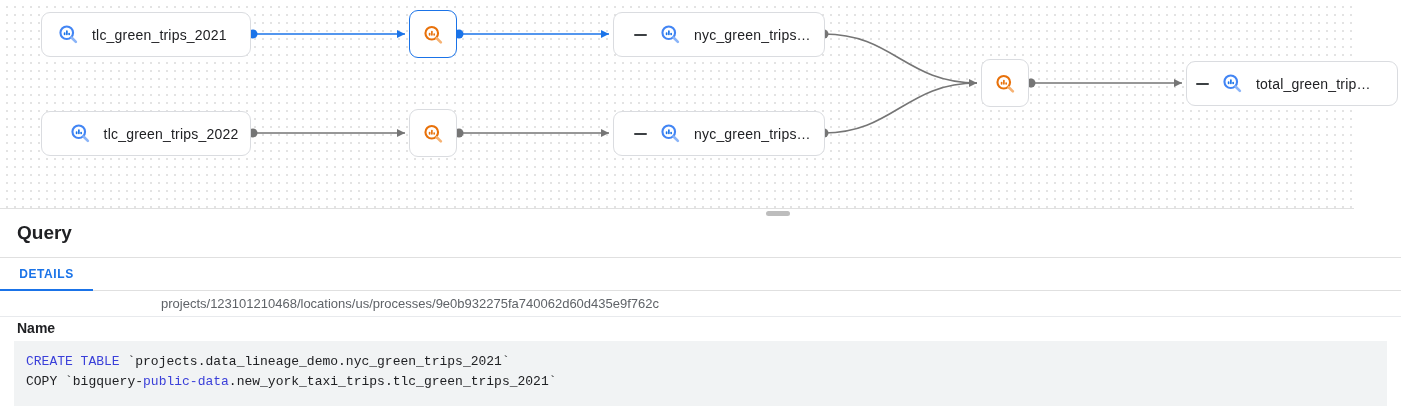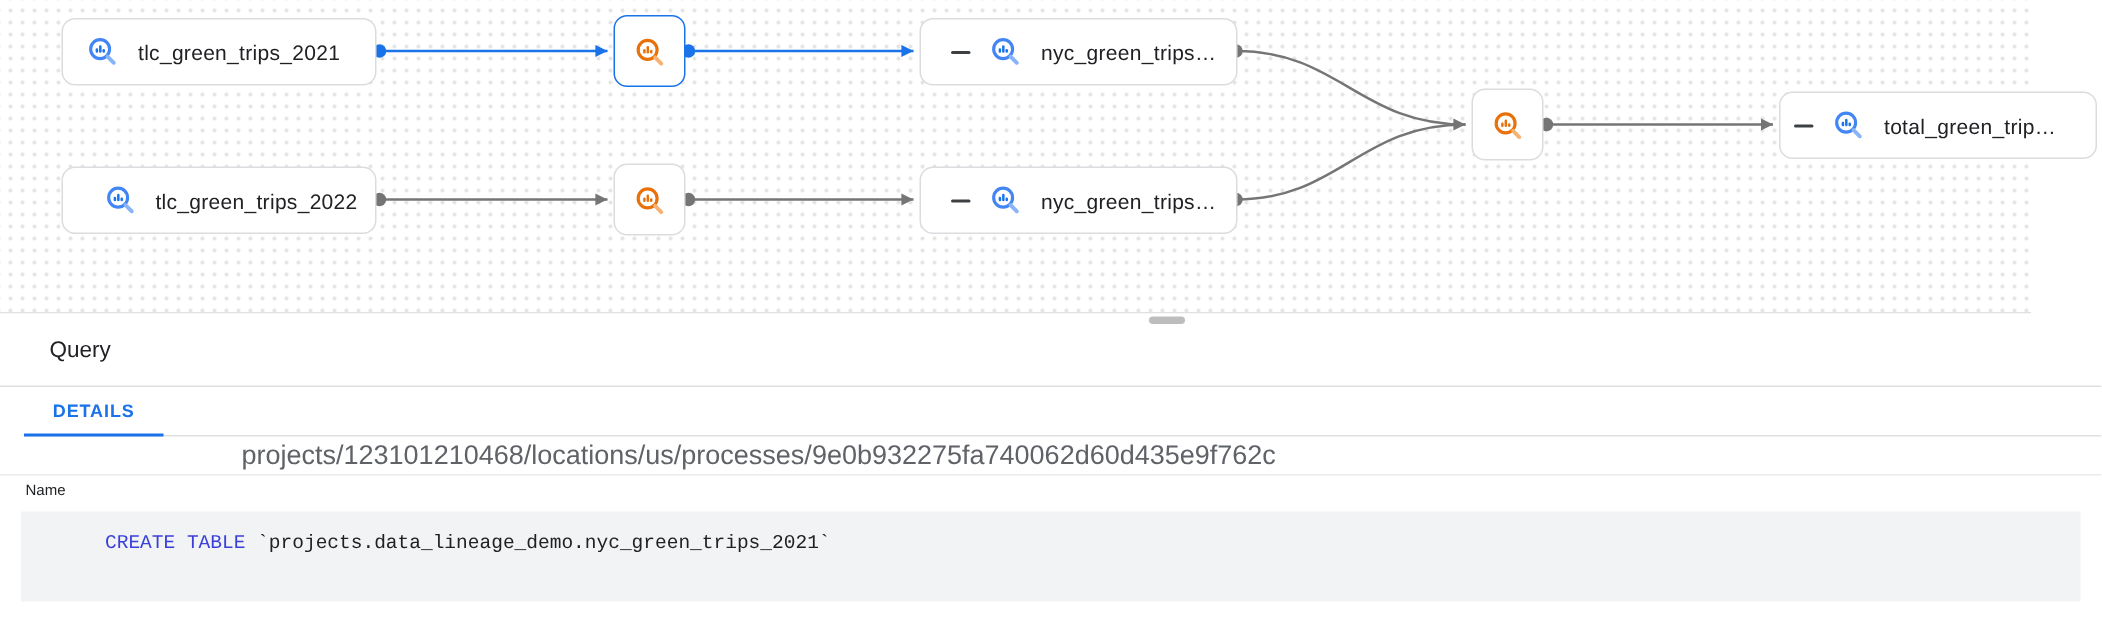--- a/index.html
+++ b/index.html
@@ -33,42 +33,42 @@
   .minus::before { content:""; display:block; width:13px; height:2px; background:#3c4043; border-radius:1px; }
   .bq-icon { width:21px; height:21px; flex:none; display:flex; }
 
   
   .panel { position:relative; width:1401px; background:#fff; }
   .drag-handle {
     position:absolute; left:766px; top:2px; width:24px; height:5px;
     background:#bdbdbd; border-radius:2.5px; cursor:row-resize;
   }
   .panel-header { height:49px; border-bottom:1px solid #e0e0e0; display:flex; align-items:center; padding:0 17px; }
-  .panel-title { font-size:15px; font-weight:400; color:#202124;margin-left:16px; }
-
-  .tabs { display:flex; height:33px; border-bottom:1px solid #e0e0e0;margin-left:16px; }
+  .panel-title { font-size:19px; font-weight:700; color:#202124; }
+
+  .tabs { display:flex; height:33px; border-bottom:1px solid #e0e0e0; }
   .tab {
     width:93px; display:flex; align-items:center; justify-content:center;
     font-size:12px; font-weight:700; letter-spacing:.6px; color:#5f6368;
     cursor:pointer; position:relative;
   }
   .tab.active { color:#1a73e8; }
   .tab.active::after { content:""; position:absolute; left:0; right:0; bottom:-1px; height:2px; background:#1a73e8; }
 
   .detail-row { display:flex; align-items:center; height:26px; border-bottom:1px solid #e8eaed; padding-left:17px; }
-  .detail-label { width:144px; font-size:10px; font-weight:400; color:#202124; flex:none;margin-top:48px; }
-  .detail-value { font-size:18px; color:#5f6368; white-space:nowrap; }
+  .detail-label { width:144px; font-size:14px; font-weight:700; color:#202124; flex:none;margin-top:48px; }
+  .detail-value { font-size:13px; color:#5f6368; white-space:nowrap; }
 
   .code-block {
     margin:24px 14px 0 14px; background:#f1f3f4; padding:11px 12px 14px 12px;
     font-family:"Liberation Mono","DejaVu Sans Mono",monospace;
     font-size:13px; line-height:20px; color:#202124; white-space:pre;
     min-height:60px;
   }
-  .kwd { color:#3a3fd9;margin-left:44px; }
+  .kwd { color:#3a3fd9; }
 </style>
 </head>
 <body>
 
 <div class="app">
 
   <div class="graph">
 
     <svg class="edges" viewBox="0 0 1401 209">
       <defs>
@@ -213,16 +213,16 @@
       <div class="tab active">DETAILS</div>
     </div>
 
     <div class="details-table">
       <div class="detail-row">
         <div class="detail-label">Name</div>
         <div class="detail-value">projects/123101210468/locations/us/processes/9e0b932275fa740062d60d435e9f762c</div>
       </div>
     </div>
 
-    <div class="code-block"><div class="code-line"><span class="kwd">CREATE TABLE</span><span> `projects.data_lineage_demo.nyc_green_trips_2021`</span></div></div>
+    <div class="code-block"><div class="code-line"><span class="kwd">CREATE TABLE</span><span> `projects.data_lineage_demo.nyc_green_trips_2021`</span></div><div class="code-line"><span>COPY `bigquery-</span><span class="kwd">public-data</span><span>.new_york_taxi_trips.tlc_green_trips_2021`</span></div></div>
   </div>
 
 </div>
 
 </body></html>

